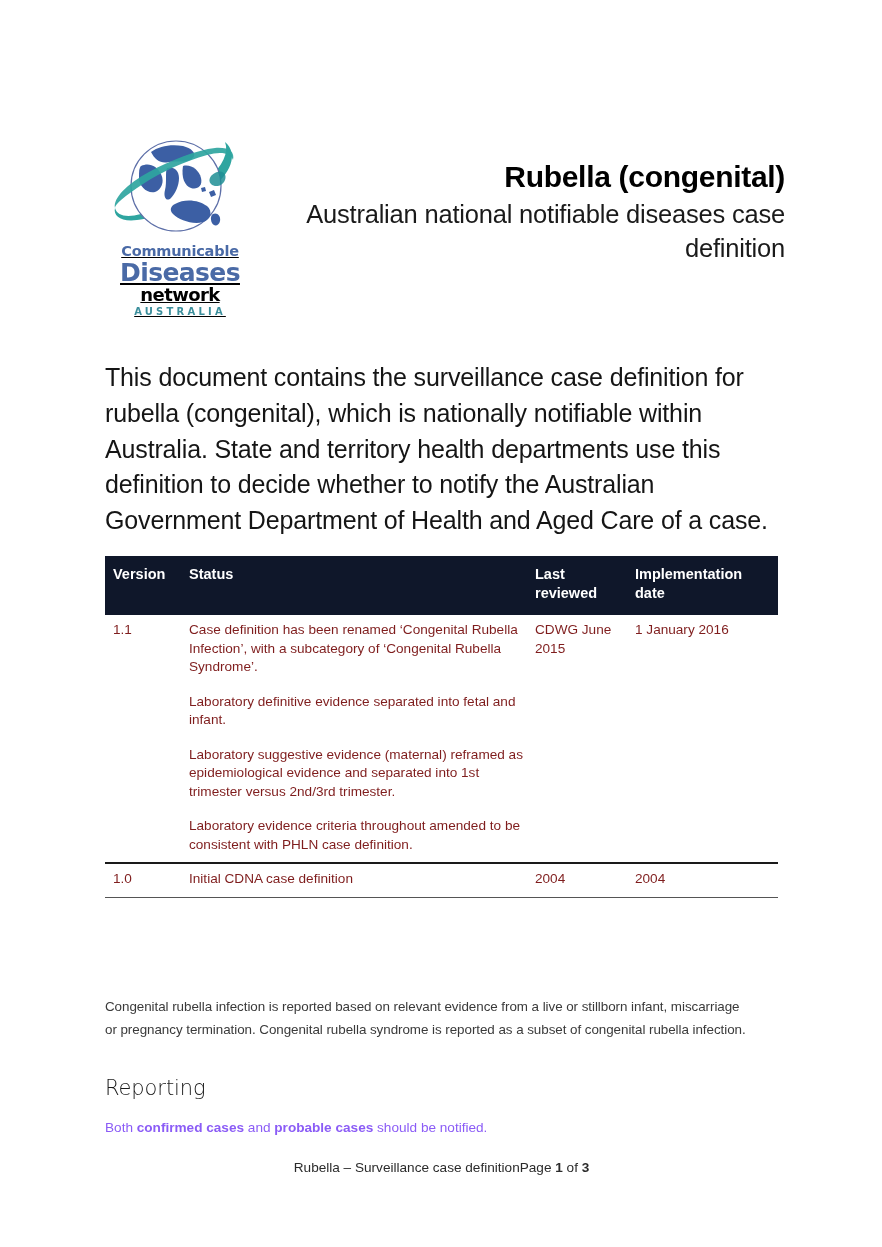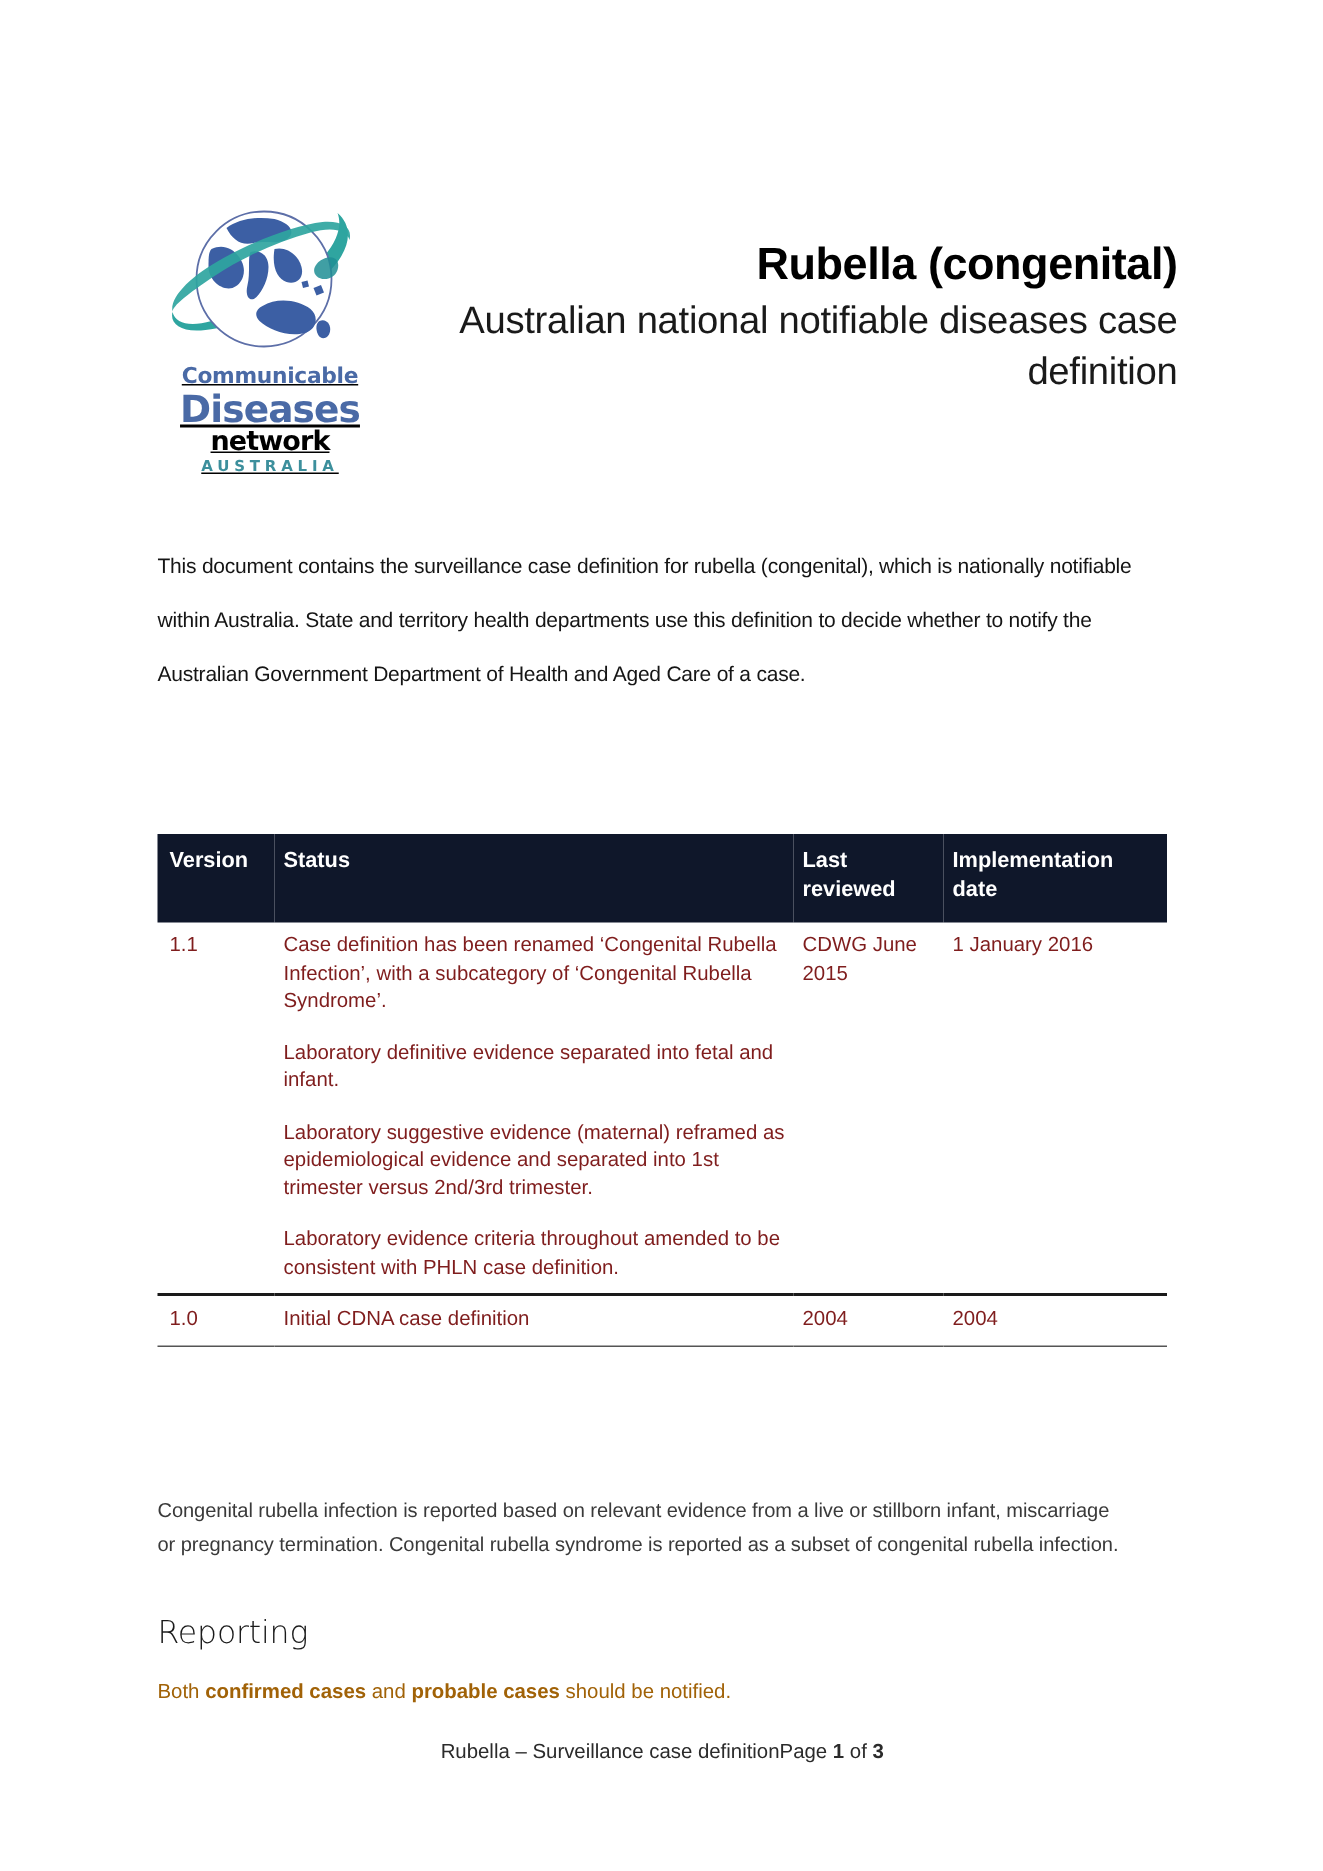--- a/index.html
+++ b/index.html
@@ -117,21 +117,21 @@
     letter-spacing: -0.2px;
   }
 
   
   .intro {
     position: absolute;
     left: 105px;
     top: 360px;
     width: 675px;
     font-family: "Liberation Sans", sans-serif;
-    font-size: 14px;
+    font-size: 25px;
     line-height: 35.8px;
     color: #151515;
     letter-spacing: -0.15px;
   }
 
   
   .version-table {
     position: absolute;
     left: 105px;
     top: 556px;
@@ -199,21 +199,21 @@
     letter-spacing: -0.1px;
   }
   .reporting-text {
     position: absolute;
     left: 105px;
     top: 1118px;
     width: 660px;
     font-family: "Liberation Sans", sans-serif;
     font-size: 13.6px;
     line-height: 1.5;
-    color: #a16207;
+    color: #8b5cf6;
   }
   .reporting-text b { font-weight: bold; }
 
   
   .footer {
     position: absolute;
     left: 105px;
     top: 1160px;
     width: 673px;
     display: flex;

